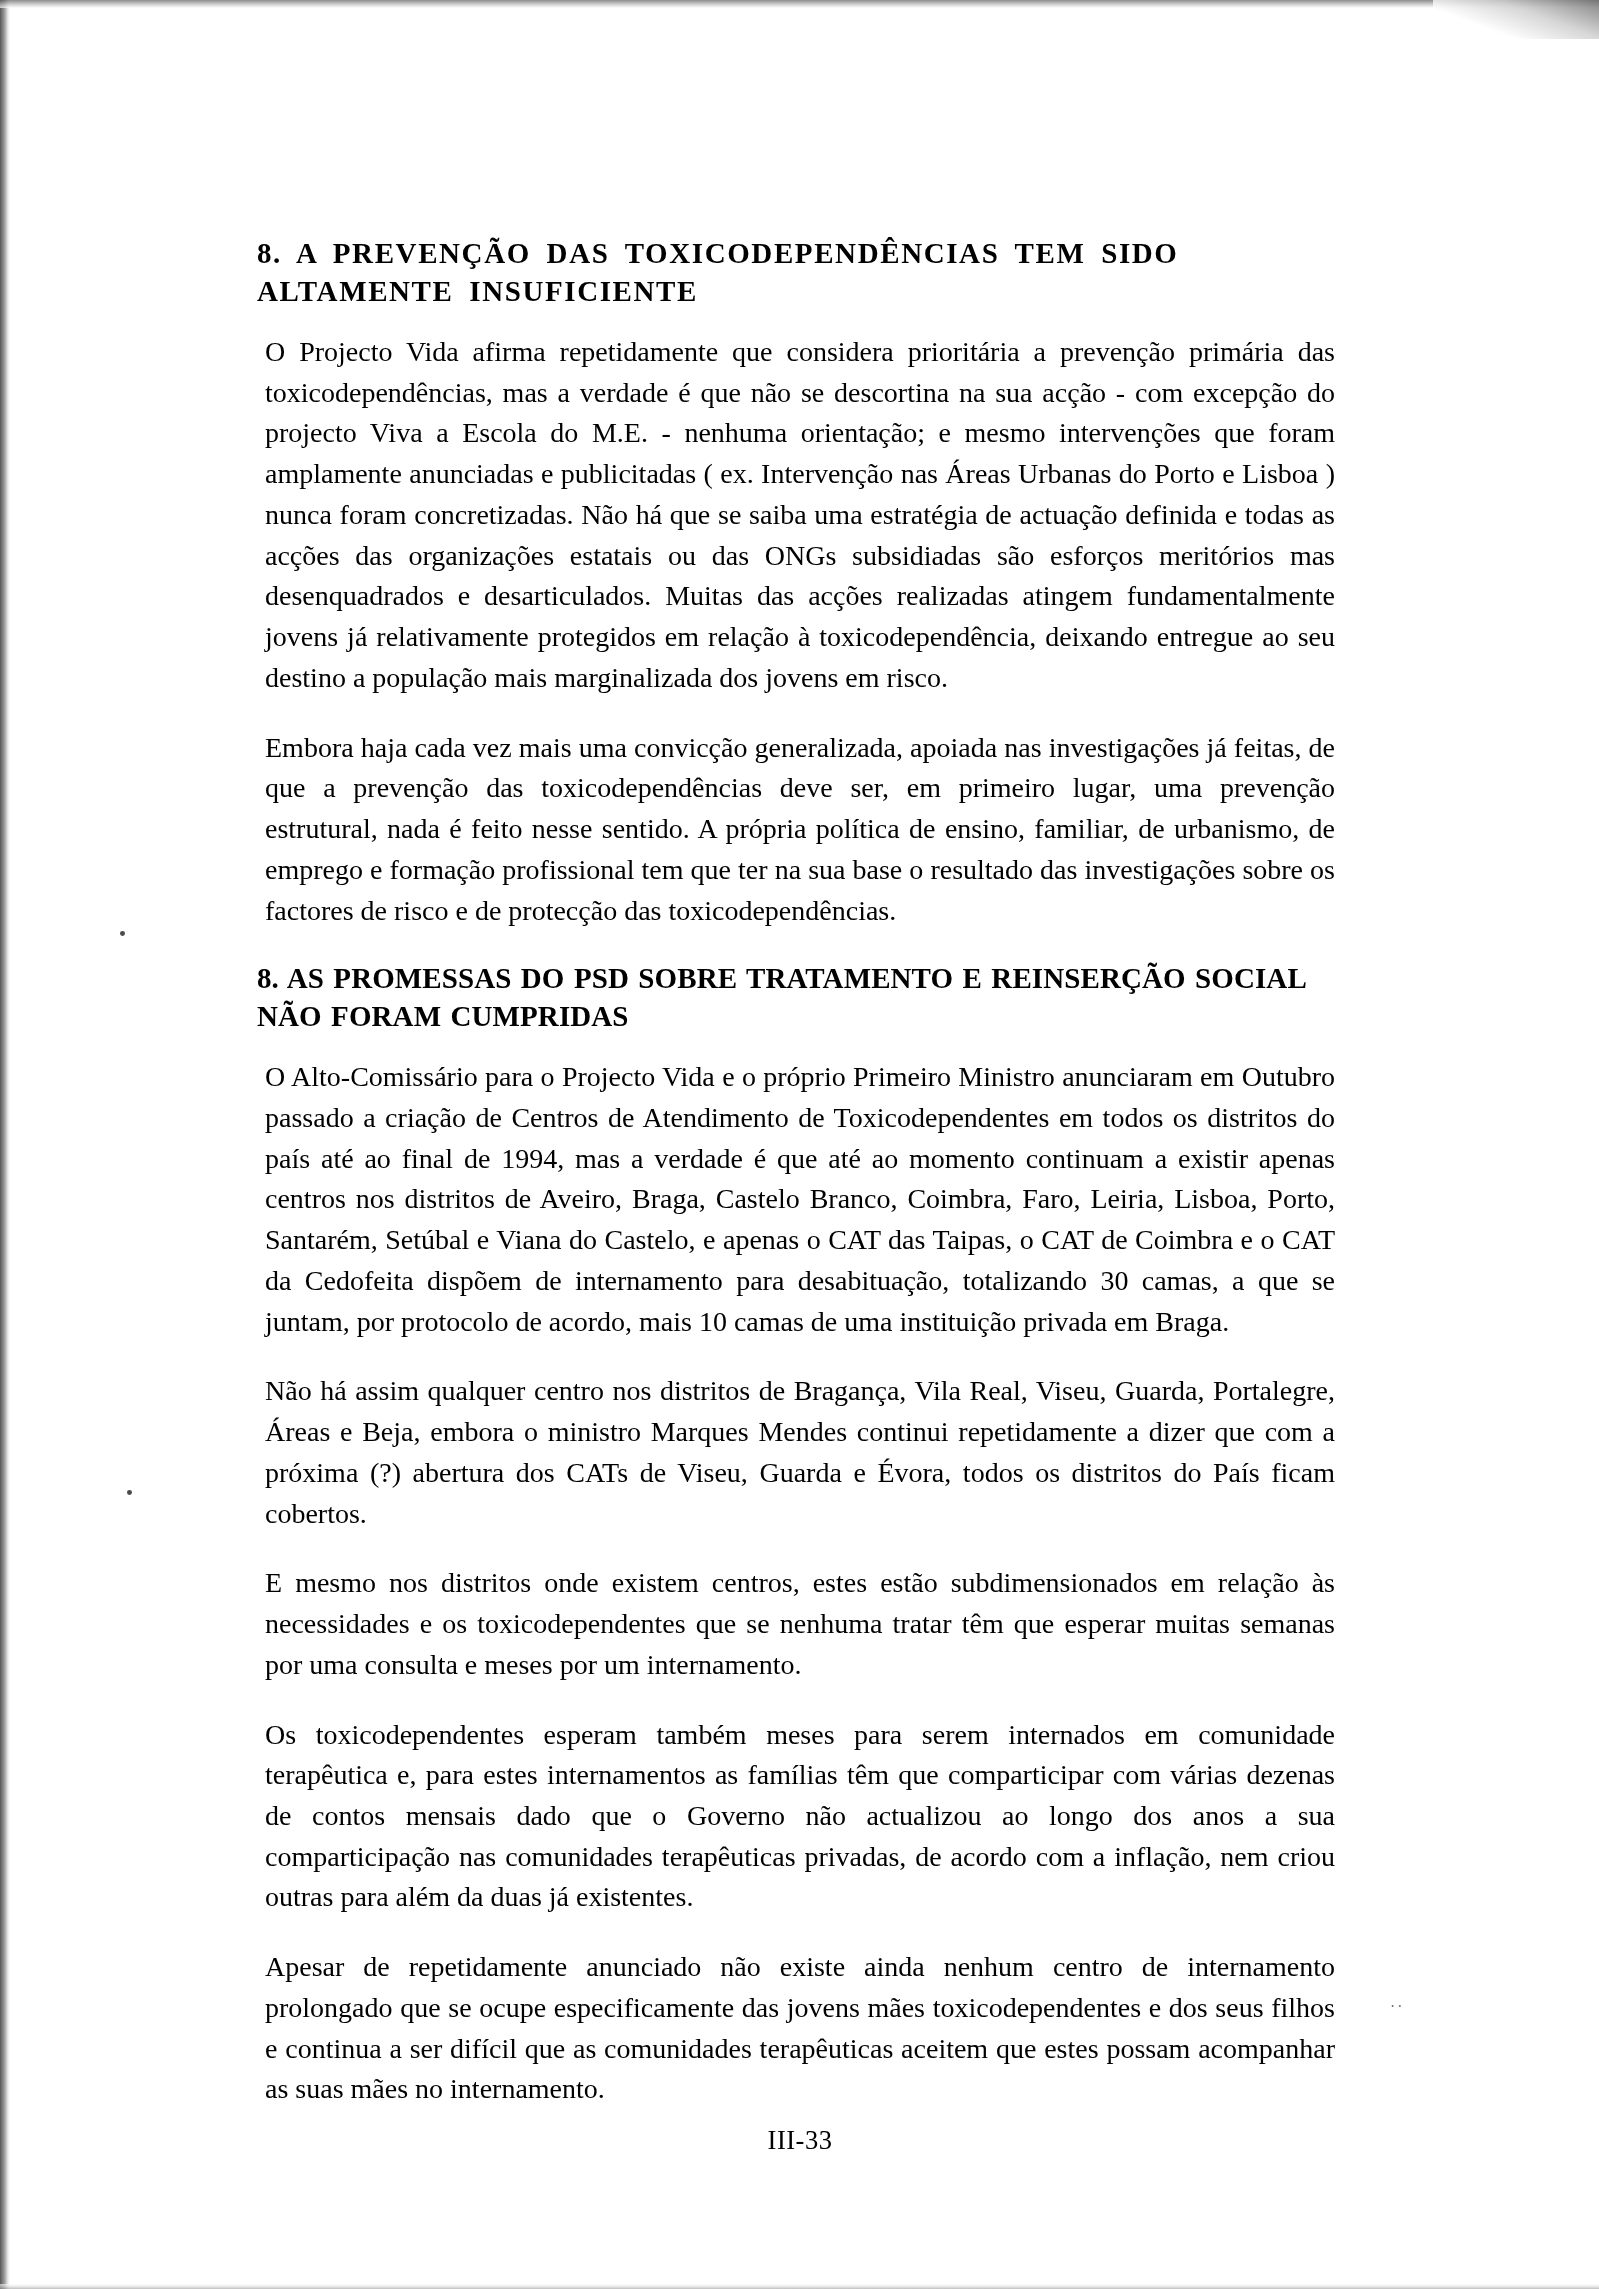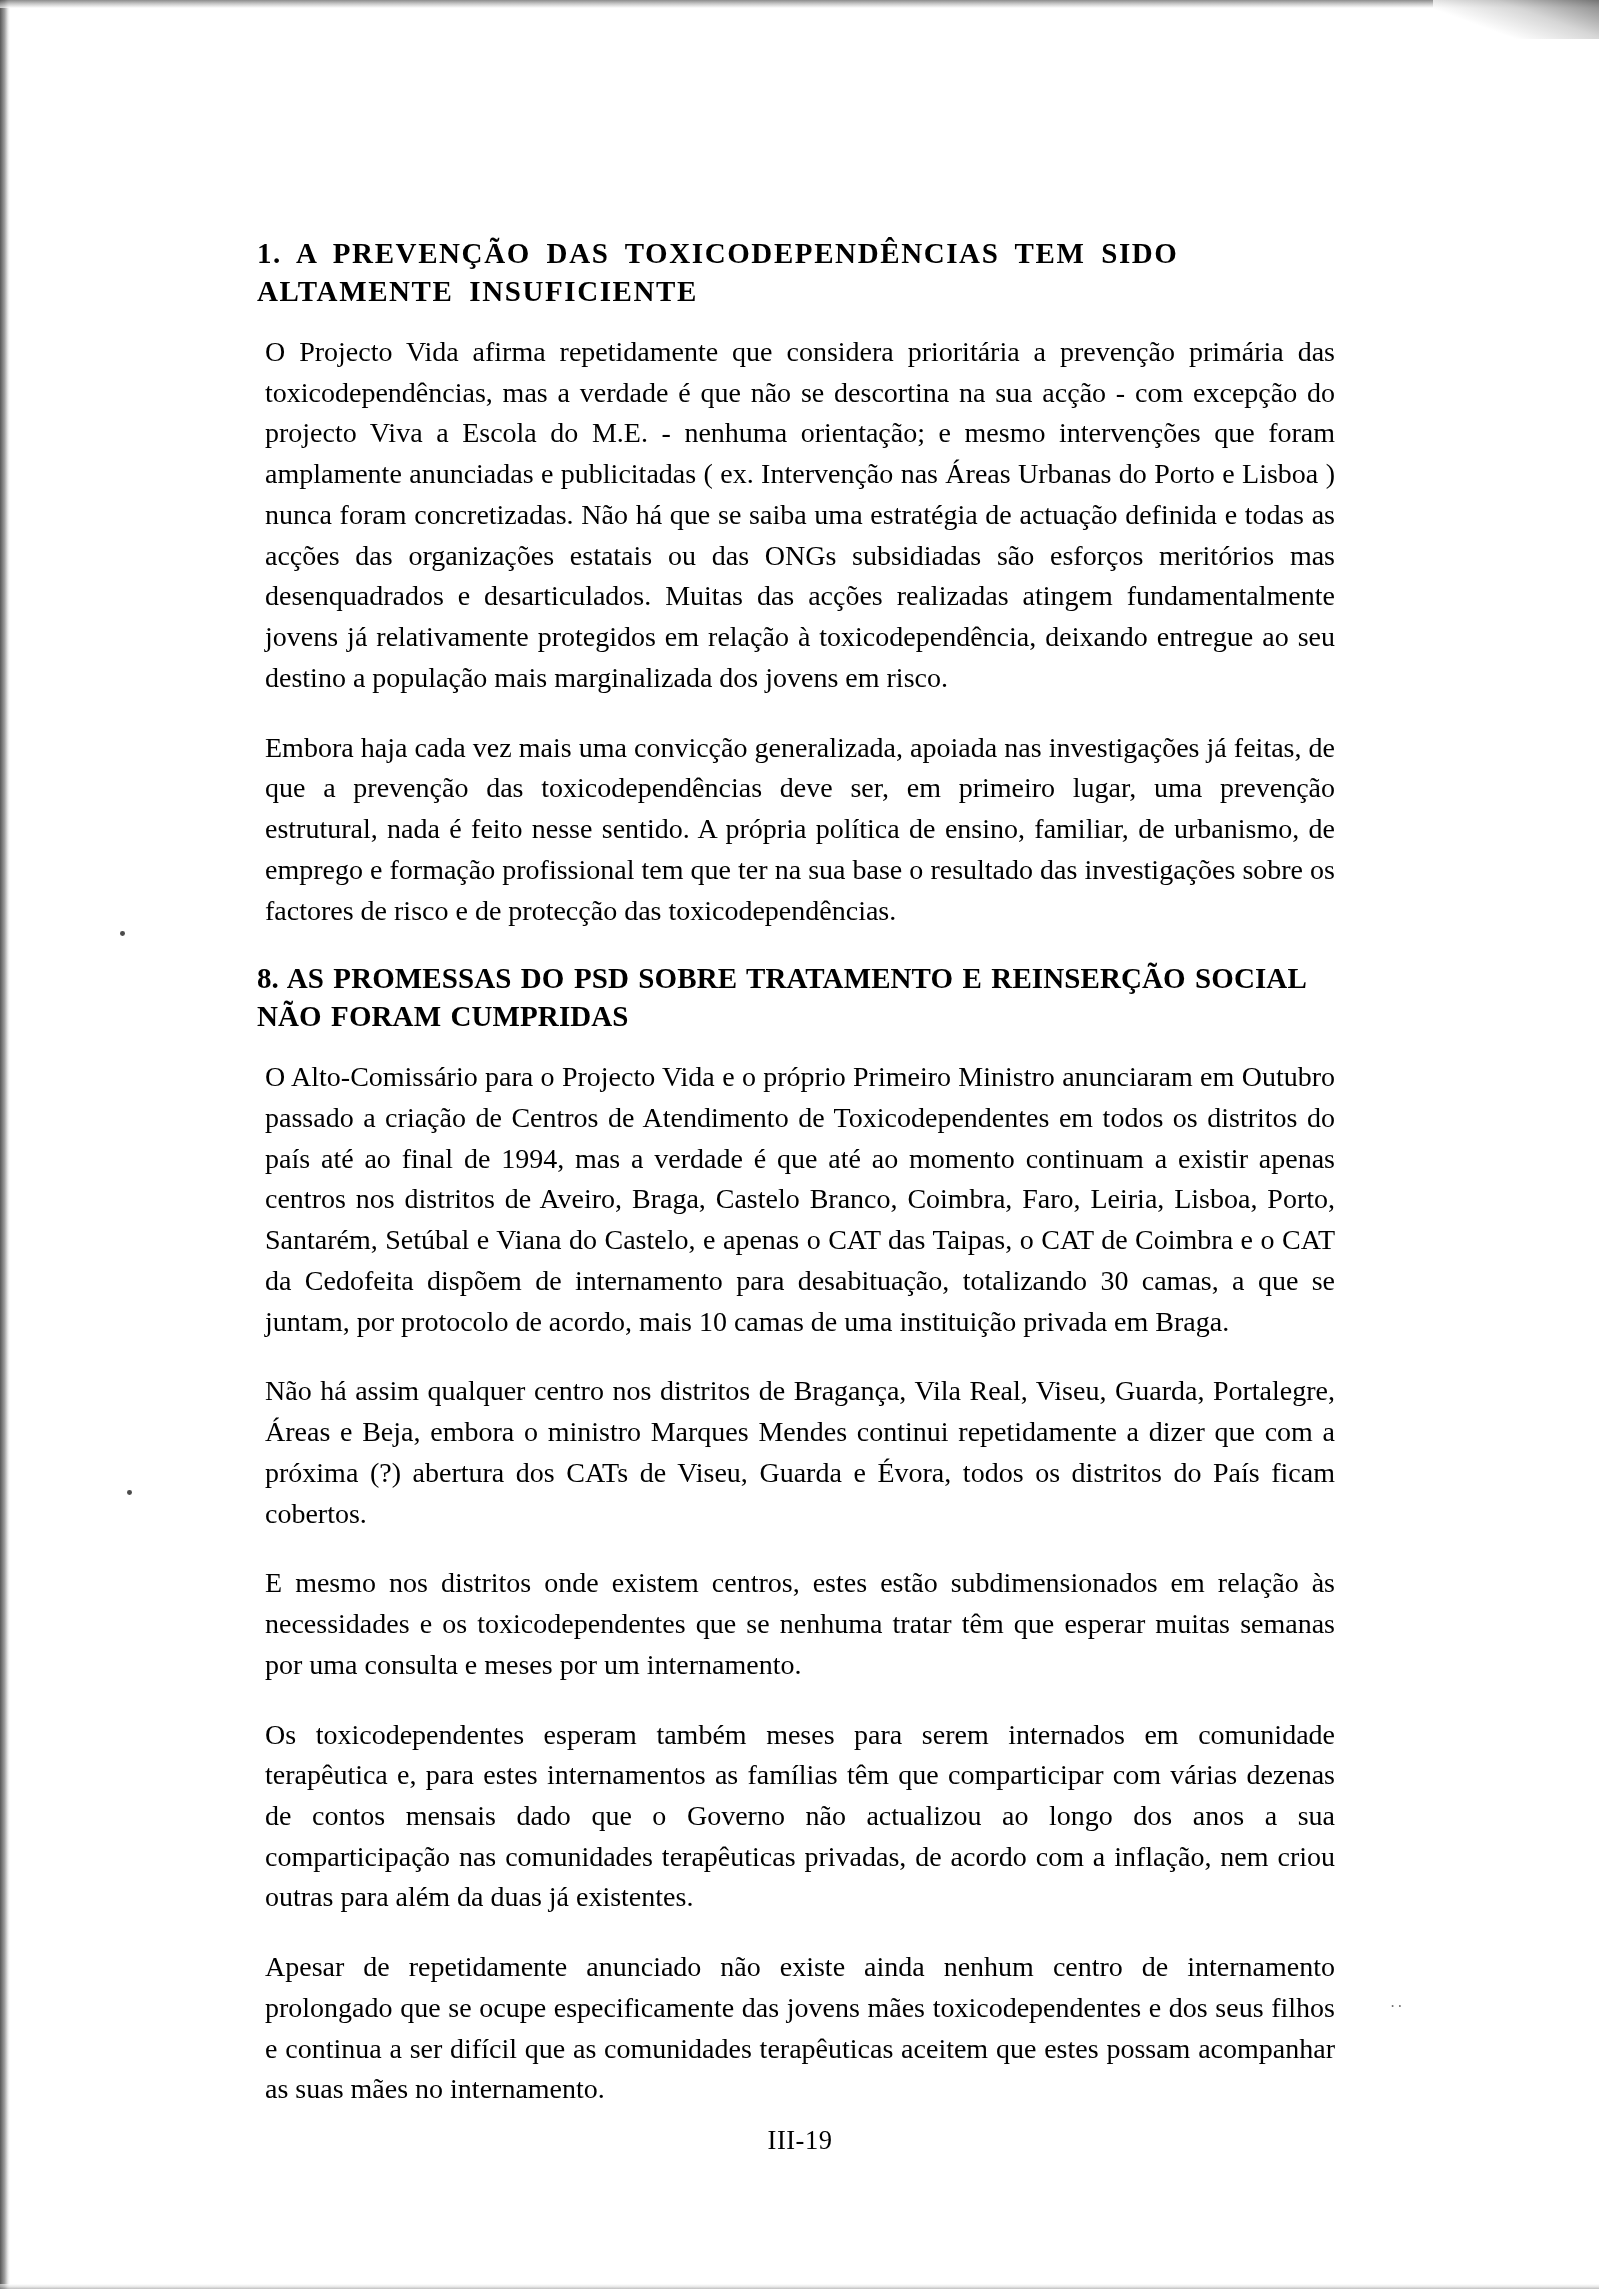--- a/index.html
+++ b/index.html
@@ -127,36 +127,36 @@
   <div class="scan-edge-top"></div>
   <div class="scan-corner"></div>
   <div class="scan-edge-bottom"></div>
 
   <div class="stray-dot d1"></div>
   <div class="stray-dot d2"></div>
   <div class="stray-mark">··</div>
 
   <div class="content">
 
-    <h2 class="section-heading spaced">1.  A  PREVENÇÃO  DAS  TOXICODEPENDÊNCIAS  TEM  SIDO  ALTAMENTE INSUFICIENTE</h2>
+    <h2 class="section-heading spaced">8.  A  PREVENÇÃO  DAS  TOXICODEPENDÊNCIAS  TEM  SIDO  ALTAMENTE INSUFICIENTE</h2>
 
     <p class="body-par">O Projecto Vida afirma repetidamente que considera prioritária a prevenção primária das toxicodependências, mas a verdade é que não se descortina na sua acção - com excepção do projecto Viva a Escola do M.E. - nenhuma orientação; e mesmo intervenções que foram amplamente anunciadas e publicitadas ( ex. Intervenção nas Áreas Urbanas do Porto e Lisboa ) nunca foram concretizadas. Não há que se saiba uma estratégia de actuação definida e todas as acções das organizações estatais ou das ONGs subsidiadas são esforços meritórios mas desenquadrados e desarticulados. Muitas das acções realizadas atingem fundamentalmente jovens já relativamente protegidos em relação à toxicodependência, deixando entregue ao seu destino a população mais marginalizada dos jovens em risco.</p>
 
     <p class="body-par">Embora haja cada vez mais uma convicção generalizada, apoiada nas investigações já feitas, de que a prevenção das toxicodependências deve ser, em primeiro lugar, uma prevenção estrutural, nada é feito nesse sentido. A própria política de ensino, familiar, de urbanismo, de emprego e formação profissional tem que ter na sua base o resultado das investigações sobre os factores de risco e de protecção das toxicodependências.</p>
 
     <h2 class="section-heading tight gap-before-h2">8. AS PROMESSAS DO PSD SOBRE TRATAMENTO E REINSERÇÃO SOCIAL NÃO FORAM CUMPRIDAS</h2>
 
     <p class="body-par">O Alto-Comissário para o Projecto Vida e o próprio Primeiro Ministro anunciaram em Outubro passado a criação de Centros de Atendimento de Toxicodependentes em todos os distritos do país até ao final de 1994, mas a verdade é que até ao momento continuam a existir apenas centros nos distritos de Aveiro, Braga, Castelo Branco, Coimbra, Faro, Leiria, Lisboa, Porto, Santarém, Setúbal e Viana do Castelo, e apenas o CAT das Taipas, o CAT de Coimbra e o CAT da Cedofeita dispõem de internamento para desabituação, totalizando 30 camas, a que se juntam, por protocolo de acordo, mais 10 camas de uma instituição privada em Braga.</p>
 
     <p class="body-par">Não há assim qualquer centro nos distritos de Bragança, Vila Real, Viseu, Guarda, Portalegre, Áreas e Beja, embora o ministro Marques Mendes continui repetidamente a dizer que com a próxima (?) abertura dos CATs de Viseu, Guarda e Évora, todos os distritos do País ficam cobertos.</p>
 
     <p class="body-par">E mesmo nos distritos onde existem centros, estes estão subdimensionados em relação às necessidades e os toxicodependentes que se nenhuma tratar têm que esperar muitas semanas por uma consulta e meses por um internamento.</p>
 
     <p class="body-par">Os toxicodependentes esperam também meses para serem internados em comunidade terapêutica e, para estes internamentos as famílias têm que comparticipar com várias dezenas de contos mensais dado que o Governo não actualizou ao longo dos anos a sua comparticipação nas comunidades terapêuticas privadas, de acordo com a inflação, nem criou outras para além da duas já existentes.</p>
 
     <p class="body-par">Apesar de repetidamente anunciado não existe ainda nenhum centro de internamento prolongado que se ocupe especificamente das jovens mães toxicodependentes e dos seus filhos e continua a ser difícil que as comunidades terapêuticas aceitem que estes possam acompanhar as suas mães no internamento.</p>
 
   </div>
 
-  <div class="folio">III-19</div>
+  <div class="folio">III-33</div>
 
 </div>
 
 
 </body></html>

